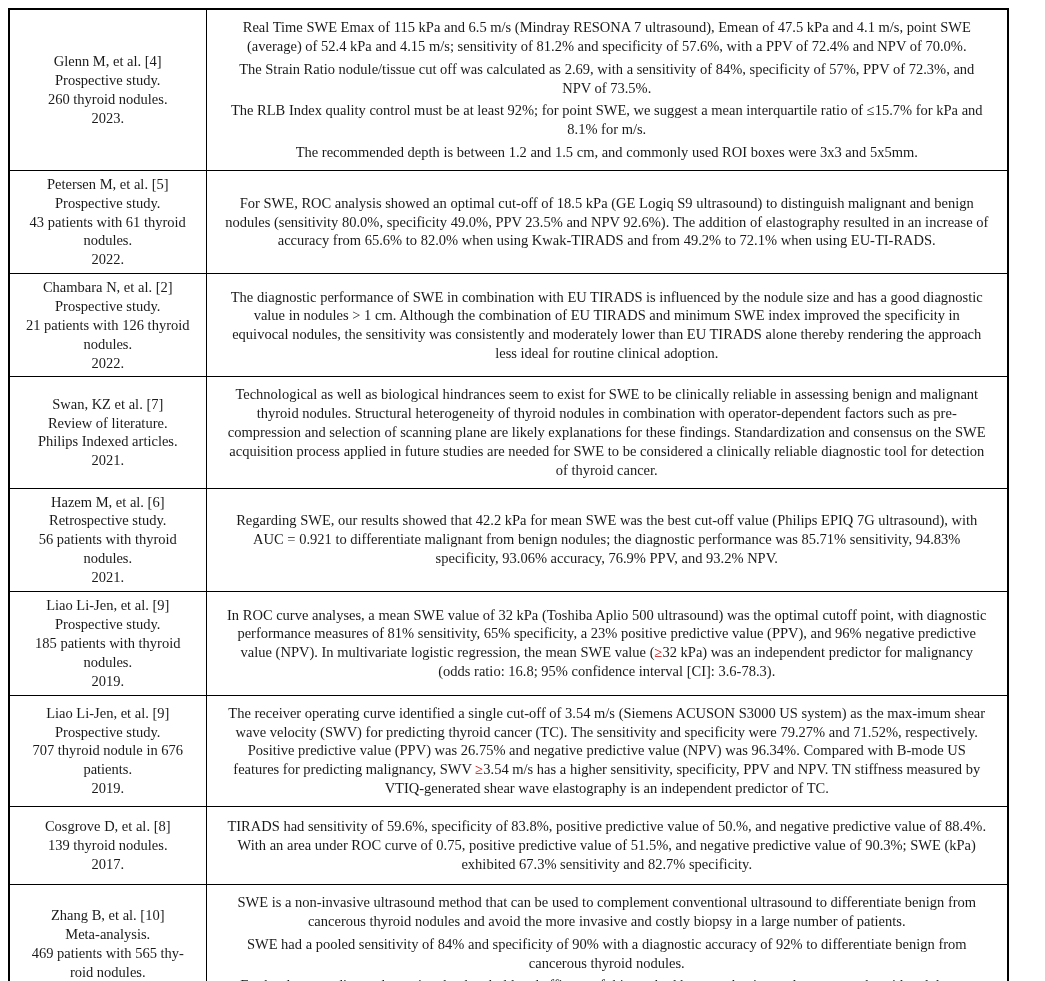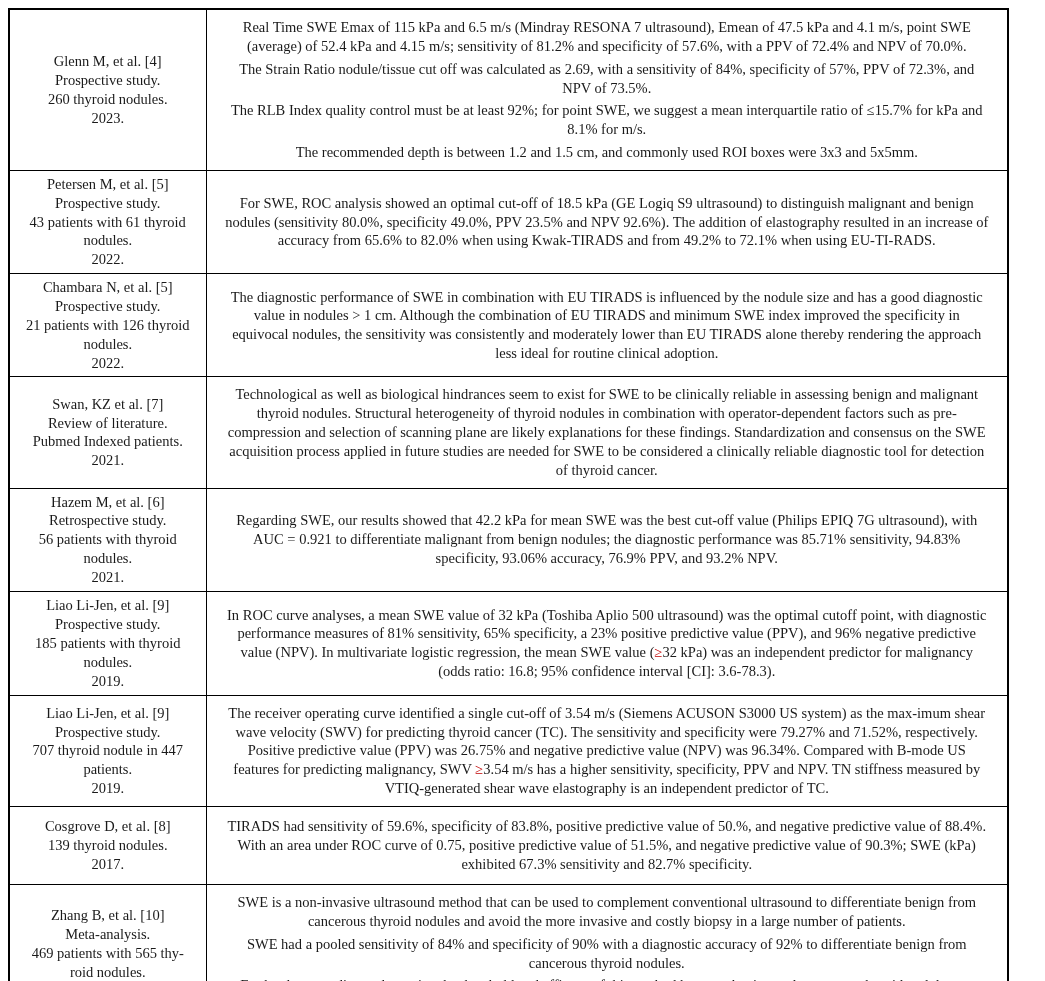--- a/index.html
+++ b/index.html
@@ -53,34 +53,34 @@
             <div class="study-line">Prospective study.</div>
             <div class="study-line">43 patients with 61 thyroid nodules.</div>
             <div class="study-line">2022.</div>
           </td>
           <td class="findings-cell">
             <div class="para"><span>For SWE, ROC analysis showed an optimal cut-off of 18.5 kPa (GE Logiq S9 ultrasound) to distinguish malignant and benign nodules (sensitivity 80.0%, specificity 49.0%, PPV 23.5% and NPV 92.6%). The addition of elastography resulted in an increase of accuracy from 65.6% to 82.0% when using Kwak-TIRADS and from 49.2% to 72.1% when using EU-TI-RADS.</span></div>
           </td>
         </tr>
         <tr style="height: 97px;">
           <td class="study-cell">
-            <div class="study-line">Chambara N, et al. [5]</div>
+            <div class="study-line">Chambara N, et al. [2]</div>
             <div class="study-line">Prospective study.</div>
             <div class="study-line">21 patients with 126 thyroid nodules.</div>
             <div class="study-line">2022.</div>
           </td>
           <td class="findings-cell">
             <div class="para"><span>The diagnostic performance of SWE in combination with EU TIRADS is influenced by the nodule size and has a good diagnostic value in nodules &gt; 1 cm. Although the combination of EU TIRADS and minimum SWE index improved the specificity in equivocal nodules, the sensitivity was consistently and moderately lower than EU TIRADS alone thereby rendering the approach less ideal for routine clinical adoption.</span></div>
           </td>
         </tr>
         <tr style="height: 107px;">
           <td class="study-cell">
             <div class="study-line">Swan, KZ et al. [7]</div>
             <div class="study-line">Review of literature.</div>
-            <div class="study-line">Pubmed Indexed patients.</div>
+            <div class="study-line">Philips Indexed articles.</div>
             <div class="study-line">2021.</div>
           </td>
           <td class="findings-cell">
             <div class="para"><span>Technological as well as biological hindrances seem to exist for SWE to be clinically reliable in assessing benign and malignant thyroid nodules. Structural heterogeneity of thyroid nodules in combination with operator-dependent factors such as pre-compression and selection of scanning plane are likely explanations for these findings. Standardization and consensus on the SWE acquisition process applied in future studies are needed for SWE to be considered a clinically reliable diagnostic tool for detection of thyroid cancer.</span></div>
           </td>
         </tr>
         <tr style="height: 98px;">
           <td class="study-cell">
             <div class="study-line">Hazem M, et al. [6]</div>
             <div class="study-line">Retrospective study.</div>
@@ -99,21 +99,21 @@
             <div class="study-line">2019.</div>
           </td>
           <td class="findings-cell">
             <div class="para"><span>In ROC curve analyses, a mean SWE value of 32 kPa (Toshiba Aplio 500 ultrasound) was the optimal cutoff point, with diagnostic performance measures of 81% sensitivity, 65% specificity, a 23% positive predictive value (PPV), and 96% negative predictive value (NPV). In multivariate logistic regression, the mean SWE value (</span><span style="color: rgb(192, 0, 0);">≥</span><span>32 kPa) was an independent predictor for malignancy (odds ratio: 16.8; 95% confidence interval [CI]: 3.6-78.3).</span></div>
           </td>
         </tr>
         <tr style="height: 95px;">
           <td class="study-cell">
             <div class="study-line">Liao Li-Jen, et al. [9]</div>
             <div class="study-line">Prospective study.</div>
-            <div class="study-line">707 thyroid nodule in 447 patients.</div>
+            <div class="study-line">707 thyroid nodule in 676 patients.</div>
             <div class="study-line">2019.</div>
           </td>
           <td class="findings-cell">
             <div class="para"><span>The receiver operating curve identified a single cut-off of 3.54 m/s (Siemens ACUSON S3000 US system) as the max-imum shear wave velocity (SWV) for predicting thyroid cancer (TC). The sensitivity and specificity were 79.27% and 71.52%, respectively. Positive predictive value (PPV) was 26.75% and negative predictive value (NPV) was 96.34%. Compared with B-mode US features for predicting malignancy, SWV </span><span style="color: rgb(192, 0, 0);">≥</span><span>3.54 m/s has a higher sensitivity, specificity, PPV and NPV. TN stiffness measured by VTIQ-generated shear wave elastography is an independent predictor of TC.</span></div>
           </td>
         </tr>
         <tr style="height: 78px;">
           <td class="study-cell">
             <div class="study-line">Cosgrove D, et al. [8]</div>
             <div class="study-line">139 thyroid nodules.</div>

